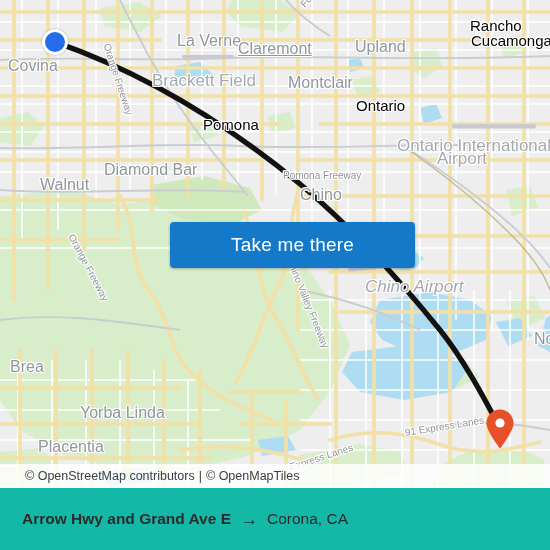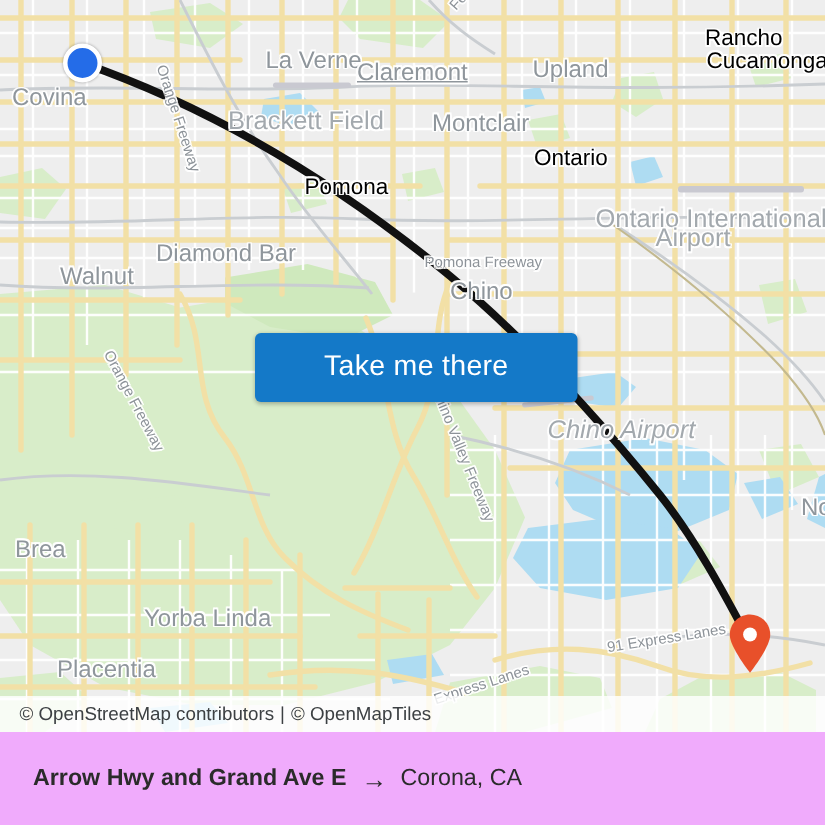--- a/index.html
+++ b/index.html
@@ -78,21 +78,21 @@
     top: 409px;
     width: 30px;
     height: 40px;
   }
 
   
   #take-me-there {
     position: absolute;
     left: 170px;
     top: 222px;
-    width: 215px;
+    width: 245px;
     height: 46px;
     background: #1479c8;
     border: none;
     border-radius: 4px;
     color: #ffffff;
     font-family: "Liberation Sans", sans-serif;
     font-size: 19px;
     letter-spacing: .2px;
     cursor: pointer;
     box-shadow: 0 1px 3px rgba(0,0,0,.28);
@@ -104,36 +104,36 @@
   
   #attribution {
     position: absolute;
     left: 0;
     top: 464px;
     width: 550px;
     height: 24px;
     background: rgba(255,255,255,0.82);
     display: flex;
     align-items: center;
-    padding-left: 13px;
+    padding-left: 25px;
     box-sizing: border-box;
     font-size: 12.5px;
     color: #3c4043;
     white-space: nowrap;
   }
   #attribution .sep { padding: 0 4px; }
 
   
   #footer {
     position: absolute;
     left: 0;
     top: 488px;
     width: 550px;
     height: 62px;
-    background: #f0abfc;
+    background: #14b8a6;
     display: flex;
     align-items: center;
   }
   #trip-summary {
     display: flex;
     align-items: center;
     margin-left: 22px;
     white-space: nowrap;
   }
   #trip-origin {
@@ -317,21 +317,21 @@
         <div class="place-label place-poi" style="left: 152px; top: 71px;">Brackett Field</div>
         <div class="place-label place-city" style="left: 203px; top: 116px;">Pomona</div>
         <div class="place-label place-poi" style="left: 397px; top: 136px;">Ontario International</div>
         <div class="place-label place-poi" style="left: 437px; top: 149px;">Airport</div>
         <div class="place-label place-city-l" style="left: 104px; top: 161px;">Diamond Bar</div>
         <div class="place-label place-city-l" style="left: 40px; top: 176px;">Walnut</div>
         <div class="place-label place-city-l" style="left: 300px; top: 186px;">Chino</div>
         <div class="place-label place-poi" style="left: 365px; top: 277px; font-style: italic;">Chino Airport</div>
         <div class="place-label place-city-l" style="left: 534px; top: 330px; text-align: right;">Norco</div>
         <div class="place-label place-city-l" style="left: 10px; top: 358px;">Brea</div>
-        <div class="place-label place-city-l" style="left: 96px; top: 404px;">Yorba Linda</div>
+        <div class="place-label place-city-l" style="left: 80px; top: 404px;">Yorba Linda</div>
         <div class="place-label place-city-l" style="left: 38px; top: 438px;">Placentia</div>
       </div>
 
     <div id="road-labels">
         <div class="place-label road-label" style="left: 298px; top: 2px; transform: rotate(-48deg); transform-origin: left top;">Foothill</div>
         <div class="place-label road-label" style="left: 112px; top: 42px; transform: rotate(72deg); transform-origin: left top;">Orange Freeway</div>
         <div class="place-label road-label" style="left: 283px; top: 170px; transform: rotate(0deg); transform-origin: left top;">Pomona Freeway</div>
         <div class="place-label road-label" style="left: 76px; top: 232px; transform: rotate(62deg); transform-origin: left top;">Orange Freeway</div>
         <div class="place-label road-label" style="left: 295px; top: 256px; transform: rotate(68deg); transform-origin: left top;">Chino Valley Freeway</div>
         <div class="place-label road-label" style="left: 404px; top: 427px; transform: rotate(-9deg); transform-origin: left top;">91 Express Lanes</div>

